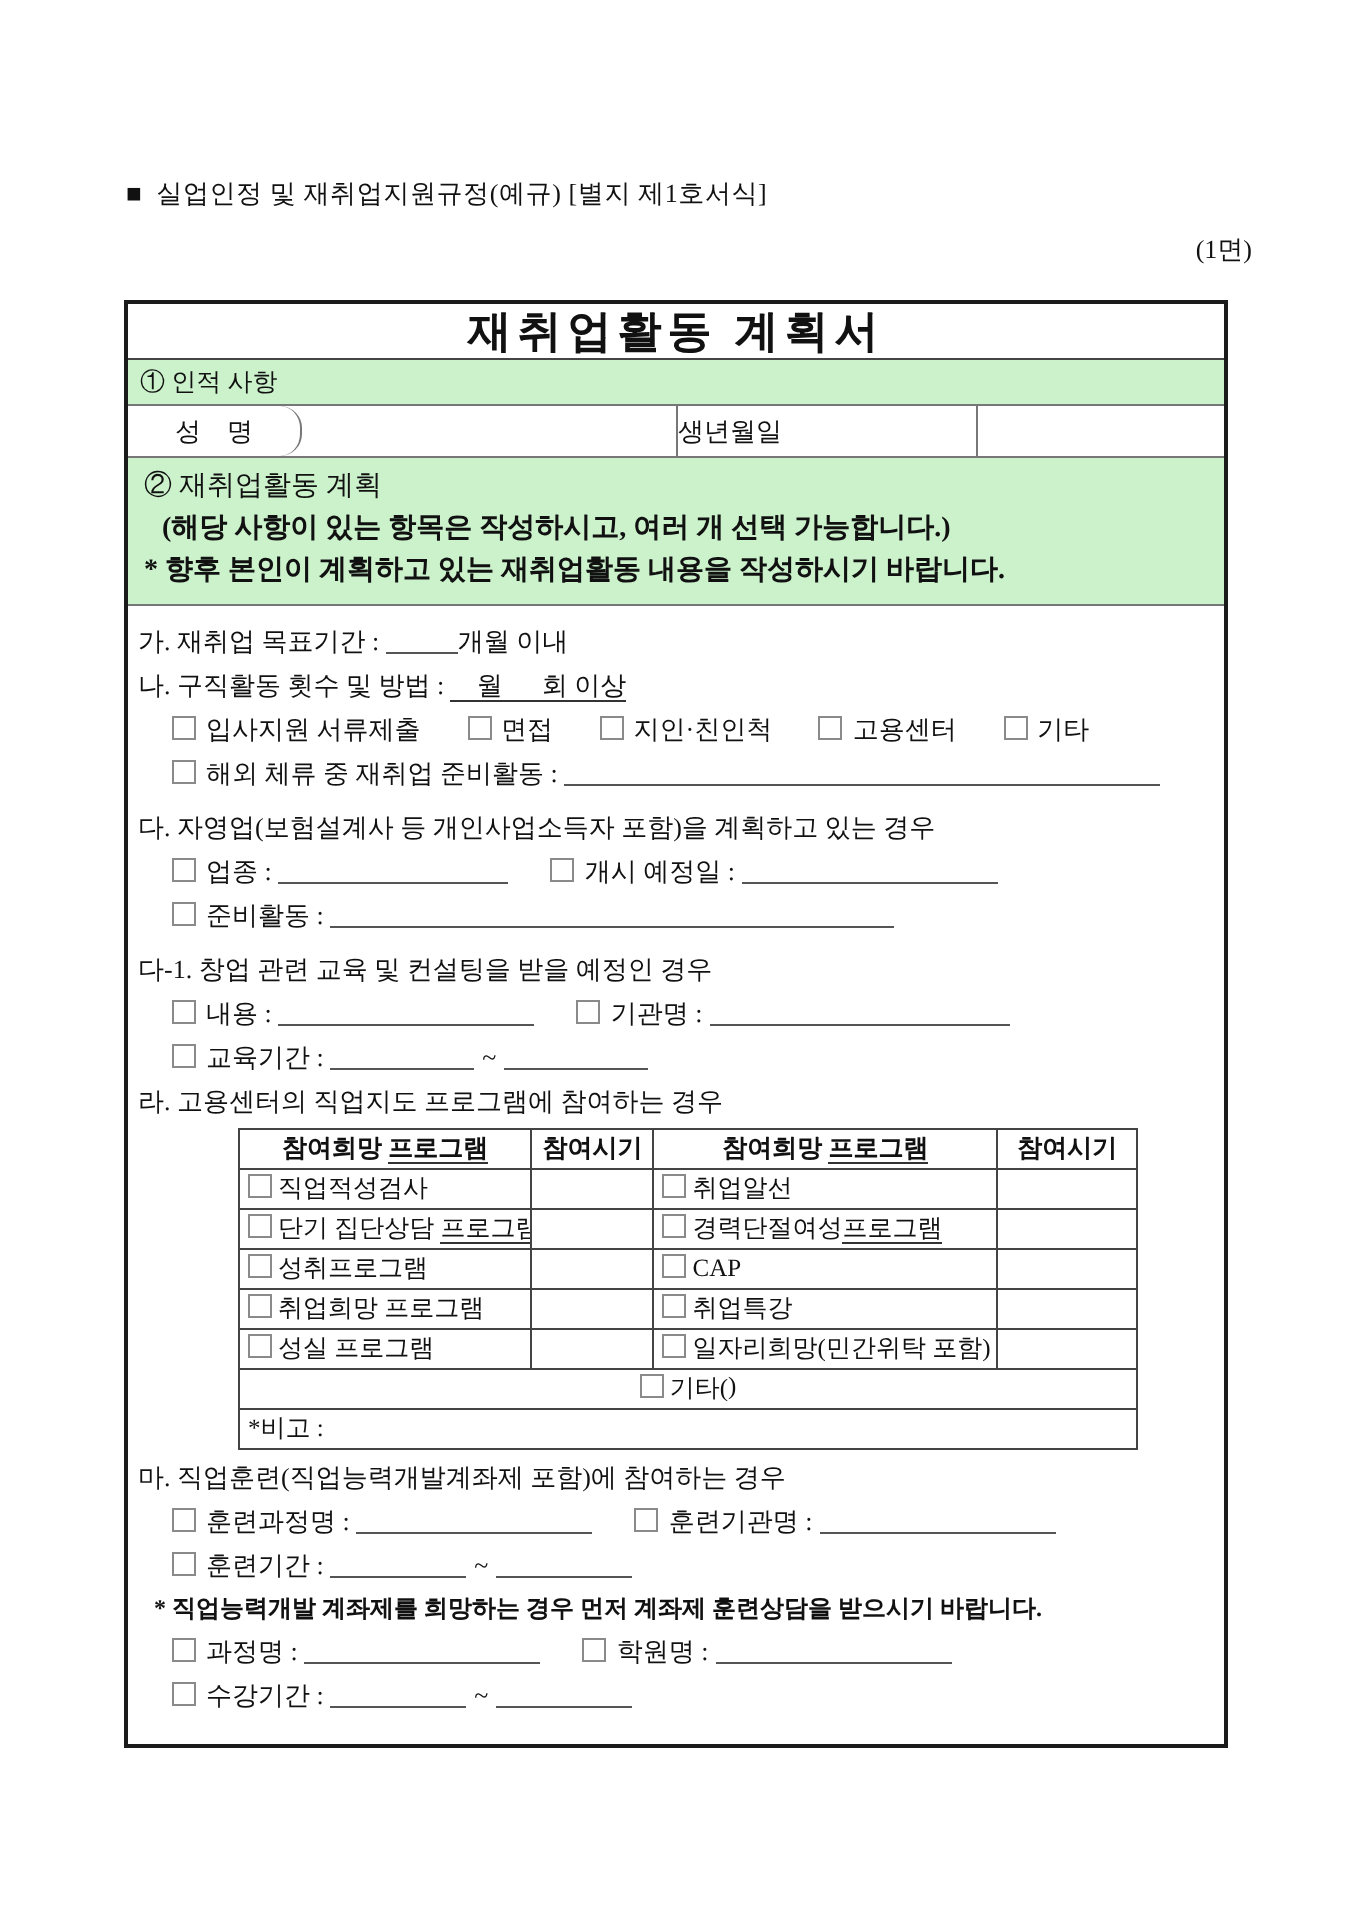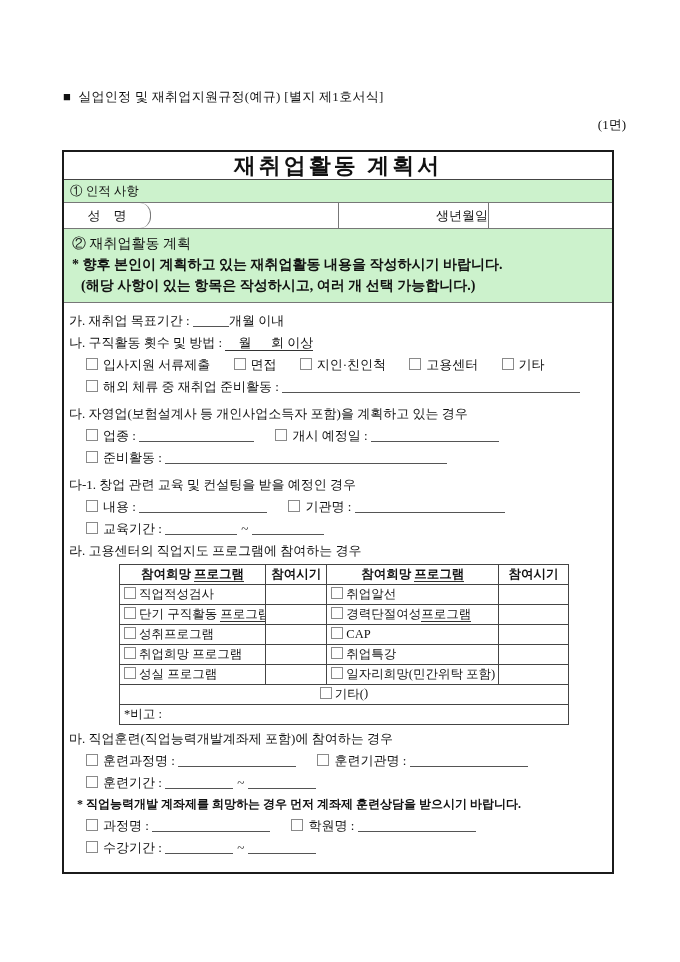--- a/index.html
+++ b/index.html
@@ -19,21 +19,21 @@
   .form-title { height:27px; line-height:27px; text-align:center; font-weight:bold;
     font-size:22px; letter-spacing:3px; border-bottom:1px solid #444; }
 
   .band { background:var(--band-green,#ccf2cc); border-bottom:1px solid #777;
     font-size:12.5px; padding:3px 6px 2px; }
 
   .name-row { display:flex; height:25px; line-height:25px; border-bottom:1px solid #777; font-size:13px; }
   .name-row .cell { border-right:1px solid #777; box-sizing:border-box; }
   .name-row .c1 { width:87px; text-align:center;border-radius:11px; }
   .name-row .c2 { width:188px; }
-  .name-row .c3 { width:150px; text-align:right; }
+  .name-row .c3 { width:150px; text-align:left; }
   .name-row .c4 { flex:1; border-right:none; }
 
   .band2 { background:var(--band-green,#ccf2cc); border-bottom:1px solid #777;
     font-size:14px; padding:4px 8px 6px; line-height:1.5; }
   .band2 .b { font-weight:bold; }
   .band2 .ind { padding-left:9px; }
 
   .content { padding:9px 8px 0 5px; font-size:13px; }
   .line { margin-bottom:4px; line-height:18px; white-space:nowrap; }
   .mt { margin-top:9px; }
@@ -77,22 +77,22 @@
 
     <div class="name-row">
       <div class="cell c1 pre">성    명</div>
       <div class="cell c2"></div>
       <div class="cell c3">생년월일</div>
       <div class="cell c4"></div>
     </div>
 
     <div class="band2">
       <div>② 재취업활동 계획</div>
+      <div class="b ind">(해당 사항이 있는 항목은 작성하시고, 여러 개 선택 가능합니다.)</div>
       <div class="b">* 향후 본인이 계획하고 있는 재취업활동 내용을 작성하시기 바랍니다.</div>
-      <div class="b ind">(해당 사항이 있는 항목은 작성하시고, 여러 개 선택 가능합니다.)</div>
     </div>
 
     <div class="content">
 
       <div class="line">
         <span>가. 재취업 목표기간 : </span><span class="blank" style="width:36px"></span><span>개월 이내</span>
       </div>
 
       <div class="line">
         <span>나. 구직활동 횟수 및 방법 : </span><span class="u pre">    월      회 이상</span>
@@ -148,21 +148,21 @@
           <th><span>참여희망 </span><span class="u">프로그램</span></th>
           <th>참여시기</th>
         </tr>
         <tr>
           <td><span class="cb" style="margin-right:3px"></span><span>직업적성검사</span><span class="u"></span></td>
           <td></td>
           <td><span class="cb" style="margin-right:3px"></span><span>취업알선</span><span class="u"></span></td>
           <td></td>
         </tr>
         <tr>
-          <td><span class="cb" style="margin-right:3px"></span><span>단기 구직활동 </span><span class="u">프로그램</span></td>
+          <td><span class="cb" style="margin-right:3px"></span><span>단기 집단상담 </span><span class="u">프로그램</span></td>
           <td></td>
           <td><span class="cb" style="margin-right:3px"></span><span>경력단절여성</span><span class="u">프로그램</span></td>
           <td></td>
         </tr>
         <tr>
           <td><span class="cb" style="margin-right:3px"></span><span>성취프로그램</span><span class="u"></span></td>
           <td></td>
           <td><span class="cb" style="margin-right:3px"></span><span>CAP</span><span class="u"></span></td>
           <td></td>
         </tr>

